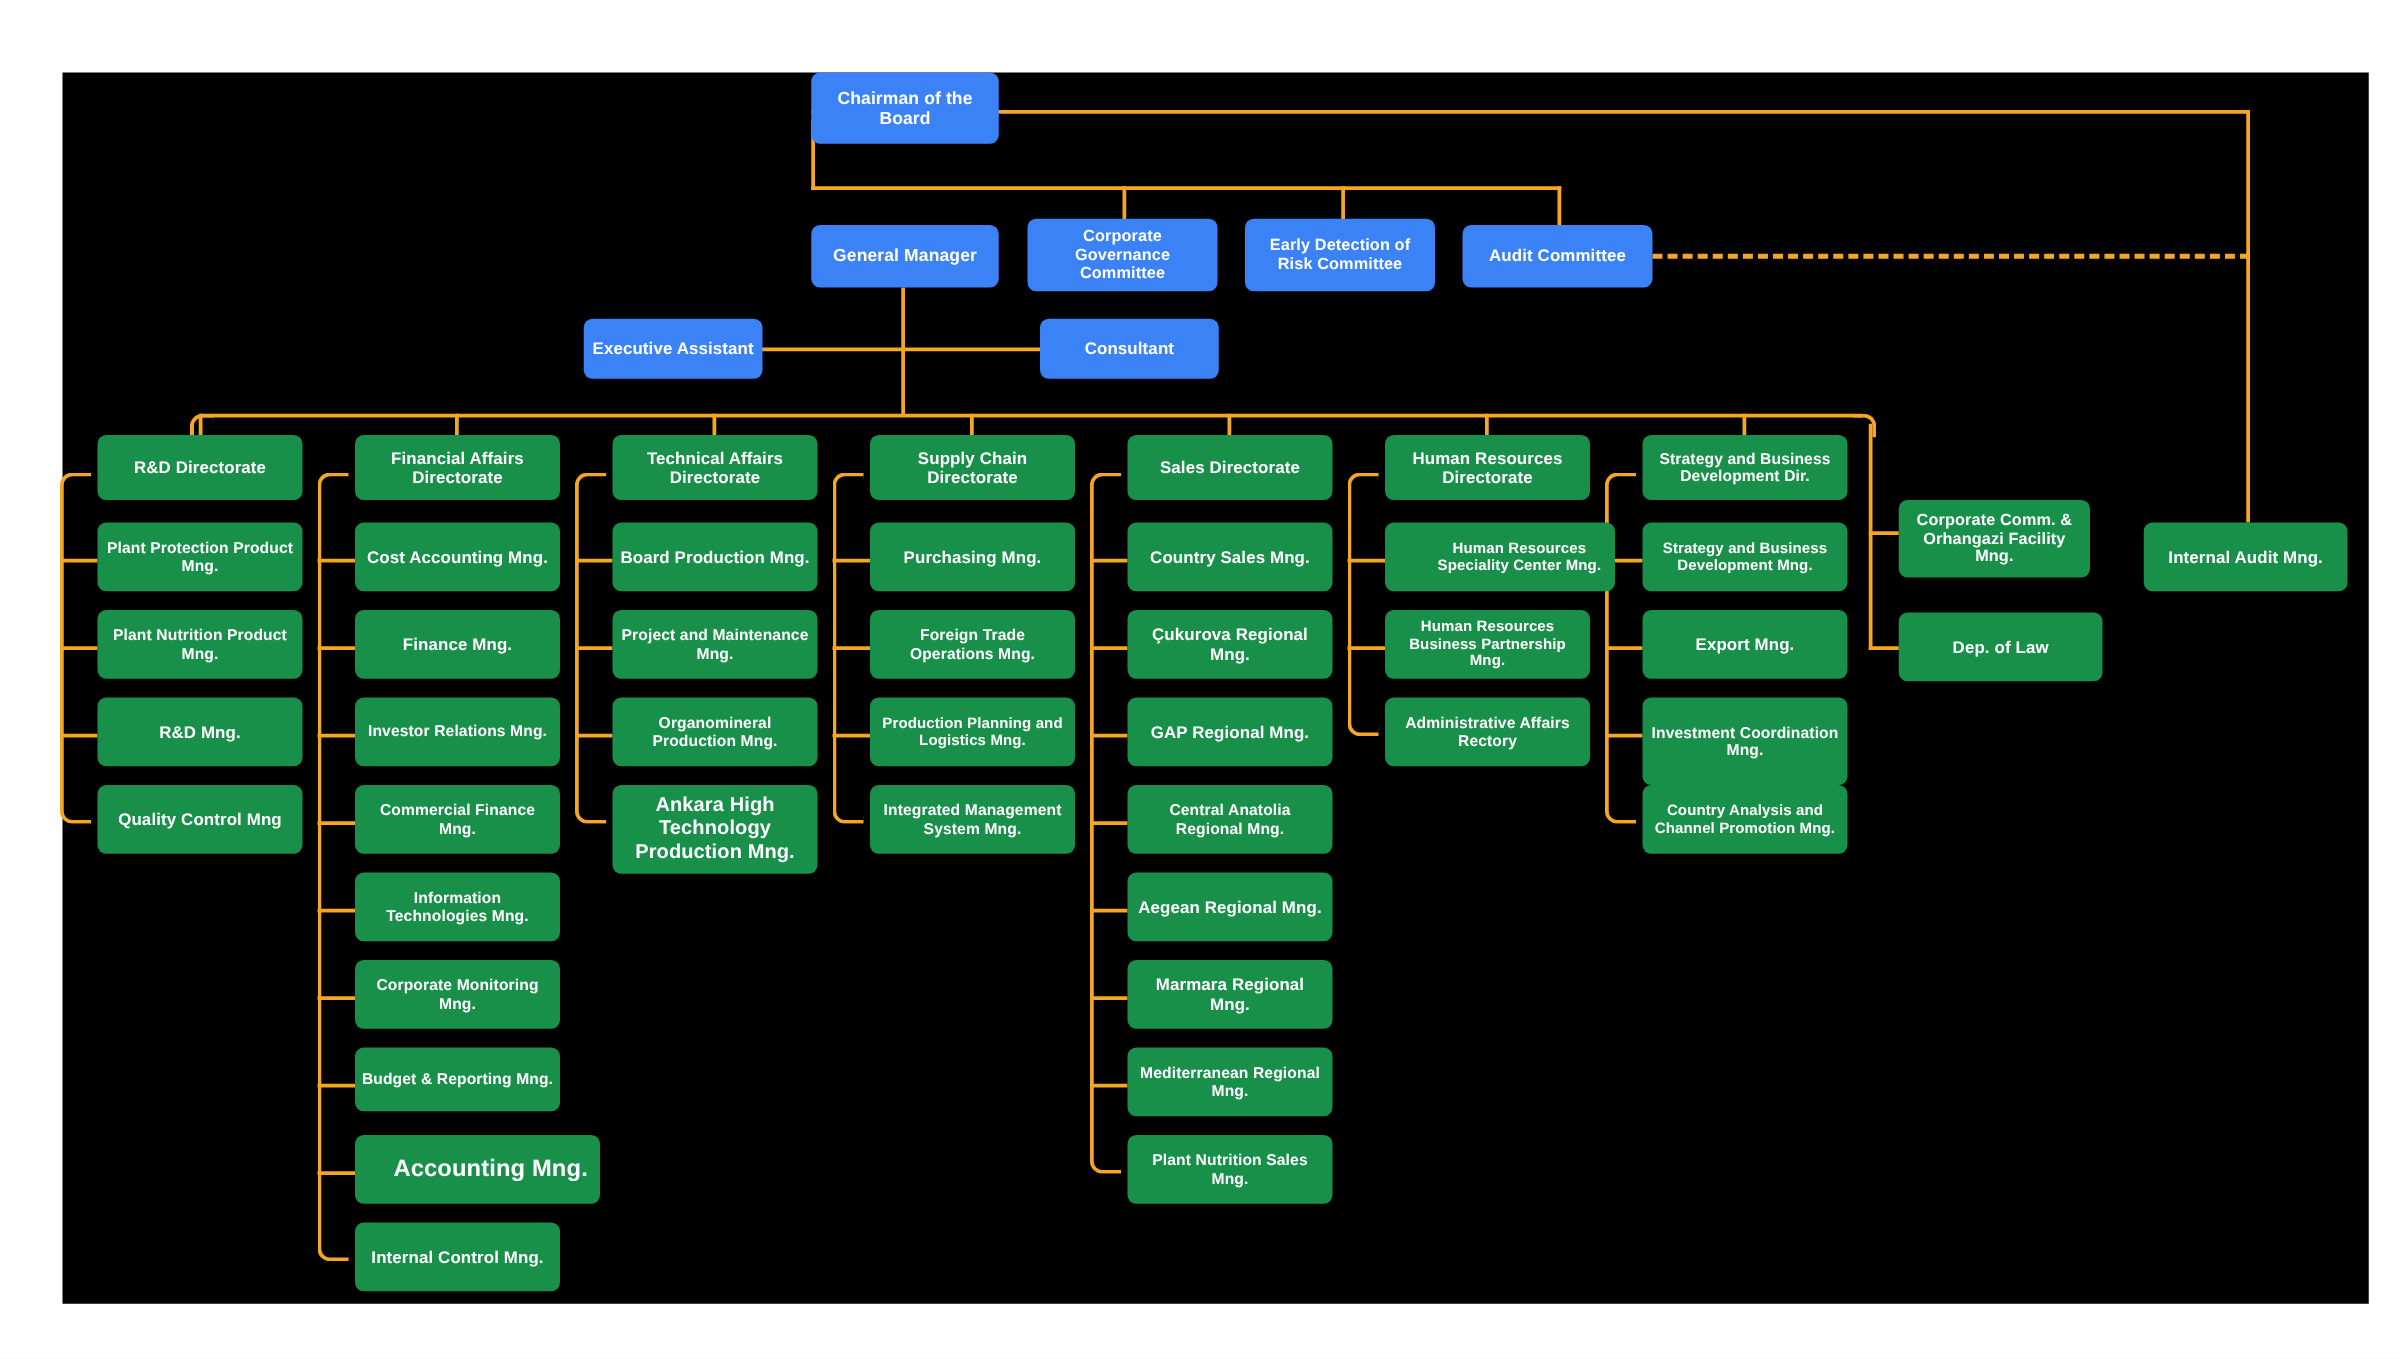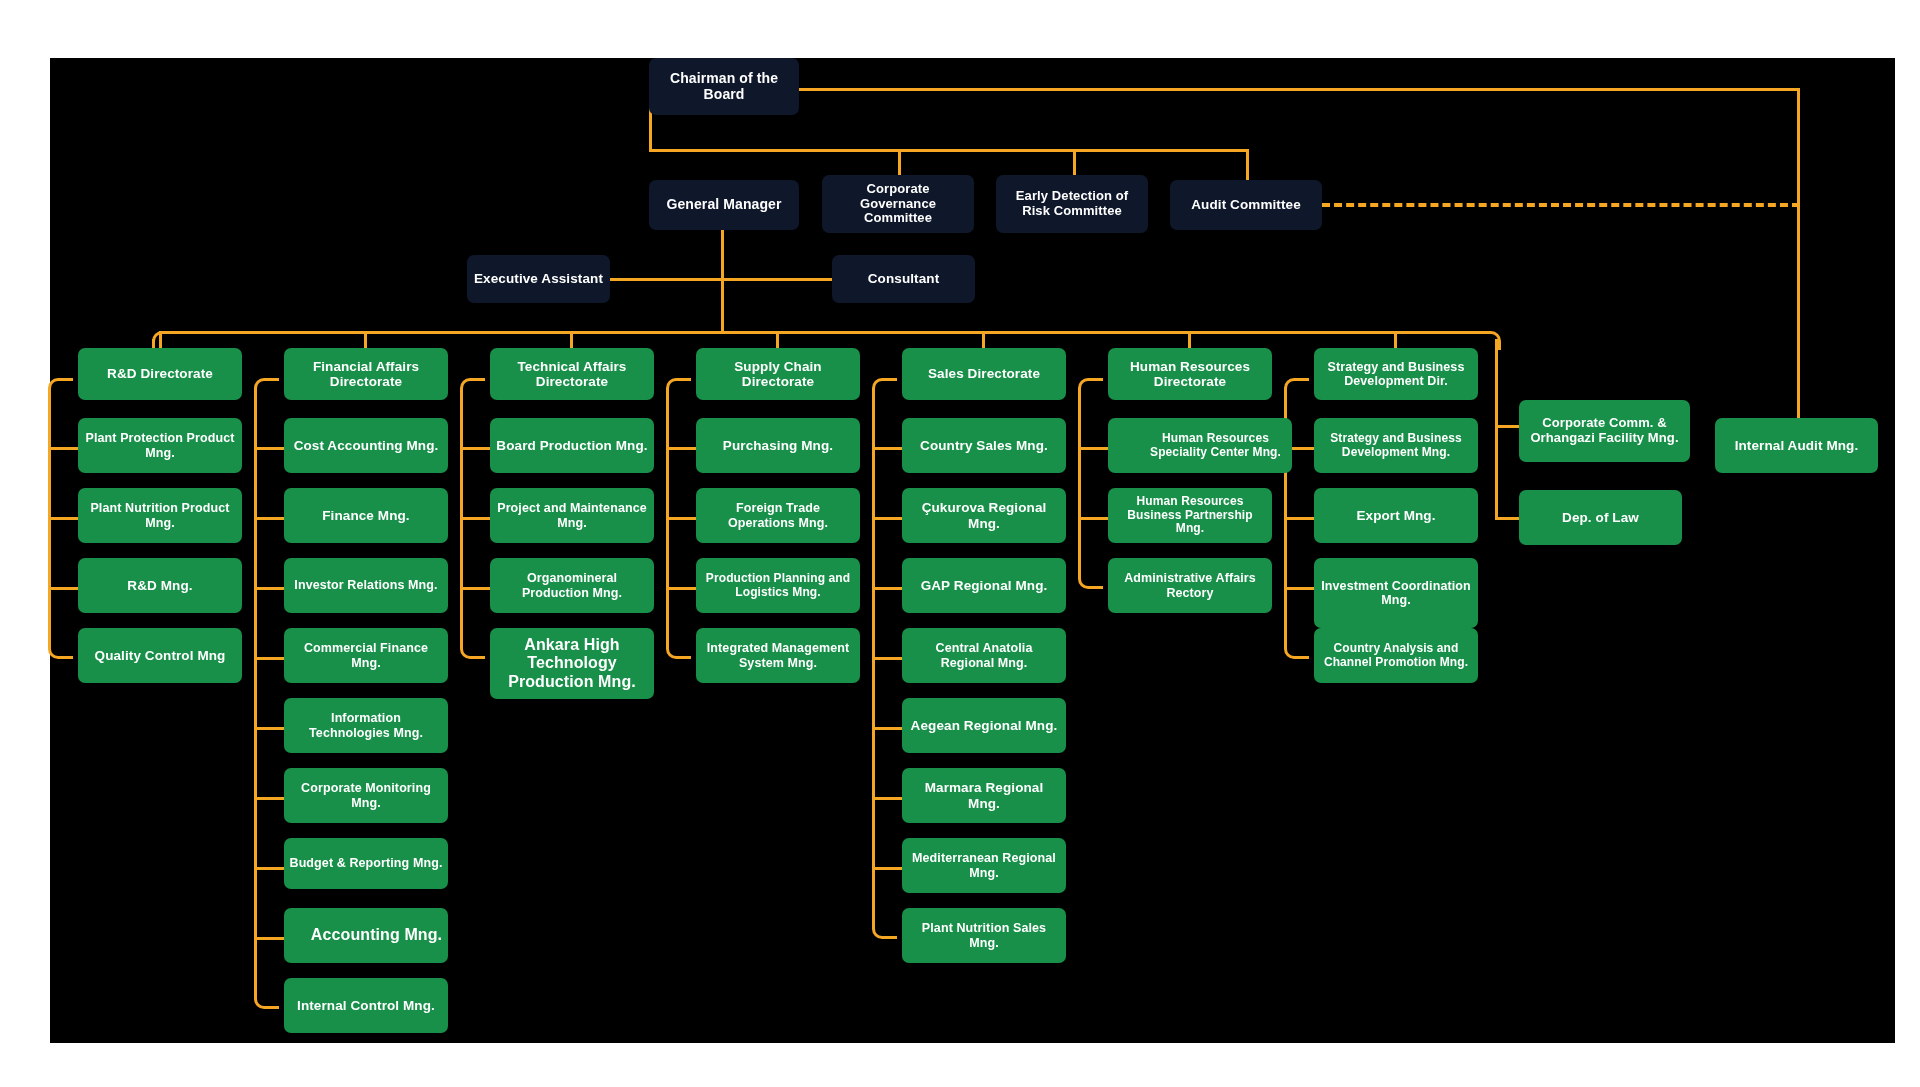--- a/index.html
+++ b/index.html
@@ -10,21 +10,21 @@
   #board{
     position:absolute;left:50px;top:58px;width:1845px;height:985px;background:#000000;
   }
   .node{
     position:absolute;box-sizing:border-box;border-radius:7px;
     display:flex;align-items:center;justify-content:center;text-align:center;
     color:#ffffff;line-height:1.14;padding:3px 5px;
     font-weight:600;letter-spacing:.1px;
     z-index:5;
   }
-  .lvl-exec{background:#0f172a;}
+  .lvl-exec{background:#3b82f6;}
   .lvl-dept{background:#189049;}
   .wire{position:absolute;background:#f5a623;z-index:2;}
   .wire-h{height:3px;}
   .wire-v{width:3px;}
   .elbow{position:absolute;border-color:#f5a623;border-style:solid;z-index:2;}
   .dashed{
     position:absolute;height:0;border-top:4px dashed #f5a623;z-index:2;
   }
   .rail{
     position:absolute;border:3px solid #f5a623;border-right:none;
@@ -172,21 +172,21 @@
       </div>
       <div class="node lvl-dept" style="left: 284px; top: 698px; width: 164px; height: 55px; font-size: 12.5px;">
         <span>Information Technologies Mng.</span>
       </div>
       <div class="node lvl-dept" style="left: 284px; top: 768px; width: 164px; height: 55px; font-size: 12.5px;">
         <span>Corporate Monitoring Mng.</span>
       </div>
       <div class="node lvl-dept" style="left: 284px; top: 838px; width: 164px; height: 51px; font-size: 12.5px;">
         <span>Budget &amp; Reporting Mng.</span>
       </div>
-      <div class="node lvl-dept" style="left: 284px; top: 908px; width: 164px; height: 55px; font-size: 16px; padding-left: 26px;">
+      <div class="node lvl-dept" style="left: 284px; top: 908px; width: 196px; height: 55px; font-size: 19px; padding-left: 26px;">
         <span>Accounting Mng.</span>
       </div>
       <div class="node lvl-dept" style="left: 284px; top: 978px; width: 164px; height: 55px; font-size: 13.5px;">
         <span>Internal Control Mng.</span>
       </div>
       <div class="node lvl-dept" style="left: 490px; top: 348px; width: 164px; height: 52px; font-size: 13.5px;">
         <span>Technical Affairs Directorate</span>
       </div>
       <div class="node lvl-dept" style="left: 490px; top: 418px; width: 164px; height: 55px; font-size: 13.5px;">
         <span>Board Production Mng.</span>
@@ -264,21 +264,21 @@
         <span>Export Mng.</span>
       </div>
       <div class="node lvl-dept" style="left: 1314px; top: 558px; width: 164px; height: 70px; font-size: 12.5px;">
         <span>Investment Coordination Mng.</span>
       </div>
       <div class="node lvl-dept" style="left: 1314px; top: 628px; width: 164px; height: 55px; font-size: 12px;">
         <span>Country Analysis and Channel Promotion Mng.</span>
       </div>
     </div>
 
-  <div class="node lvl-dept" style="left:1519px;top:400px;width:171px;height:62px;font-size:13px;">
+  <div class="node lvl-dept" style="left:1519px;top:400px;width:153px;height:62px;font-size:13px;">
     <span>Corporate Comm. &amp; Orhangazi Facility Mng.</span>
   </div>
   <div class="node lvl-dept" style="left:1519px;top:490px;width:163px;height:55px;font-size:13.5px;">
     <span>Dep. of Law</span>
   </div>
   <div class="node lvl-dept" style="left:1715px;top:418px;width:163px;height:55px;font-size:13.5px;">
     <span>Internal Audit Mng.</span>
   </div>
 </div>
 

